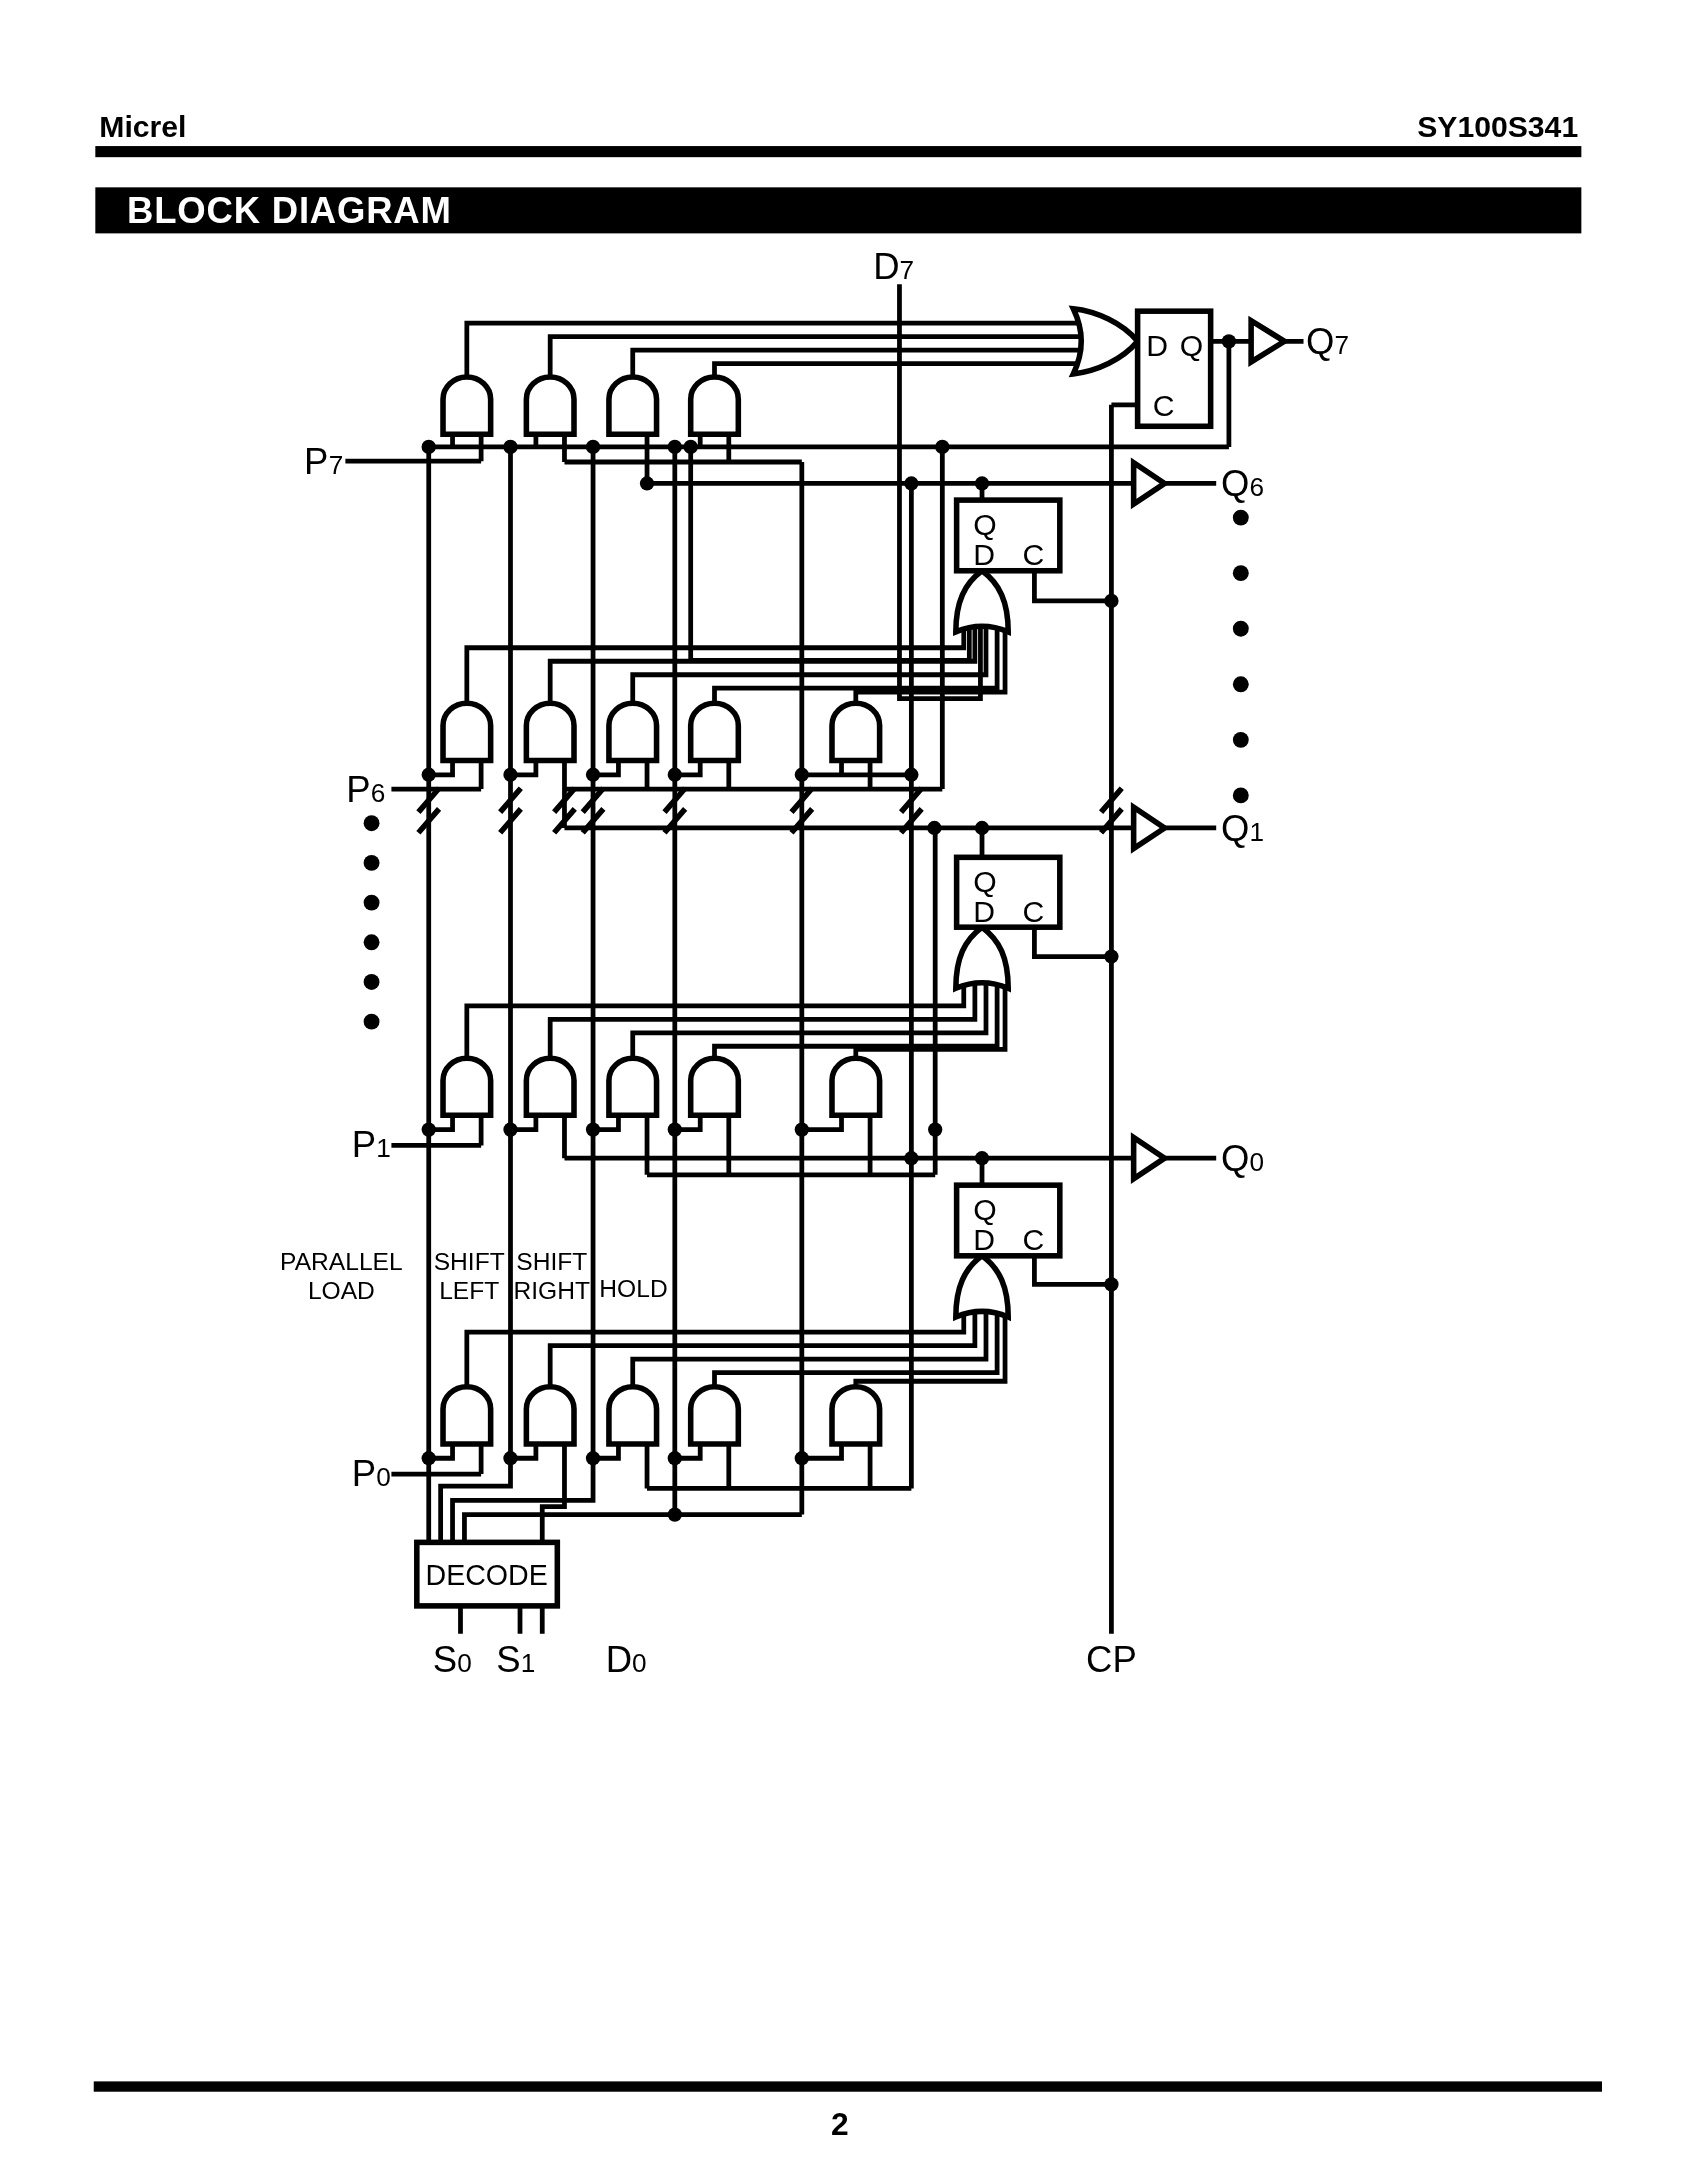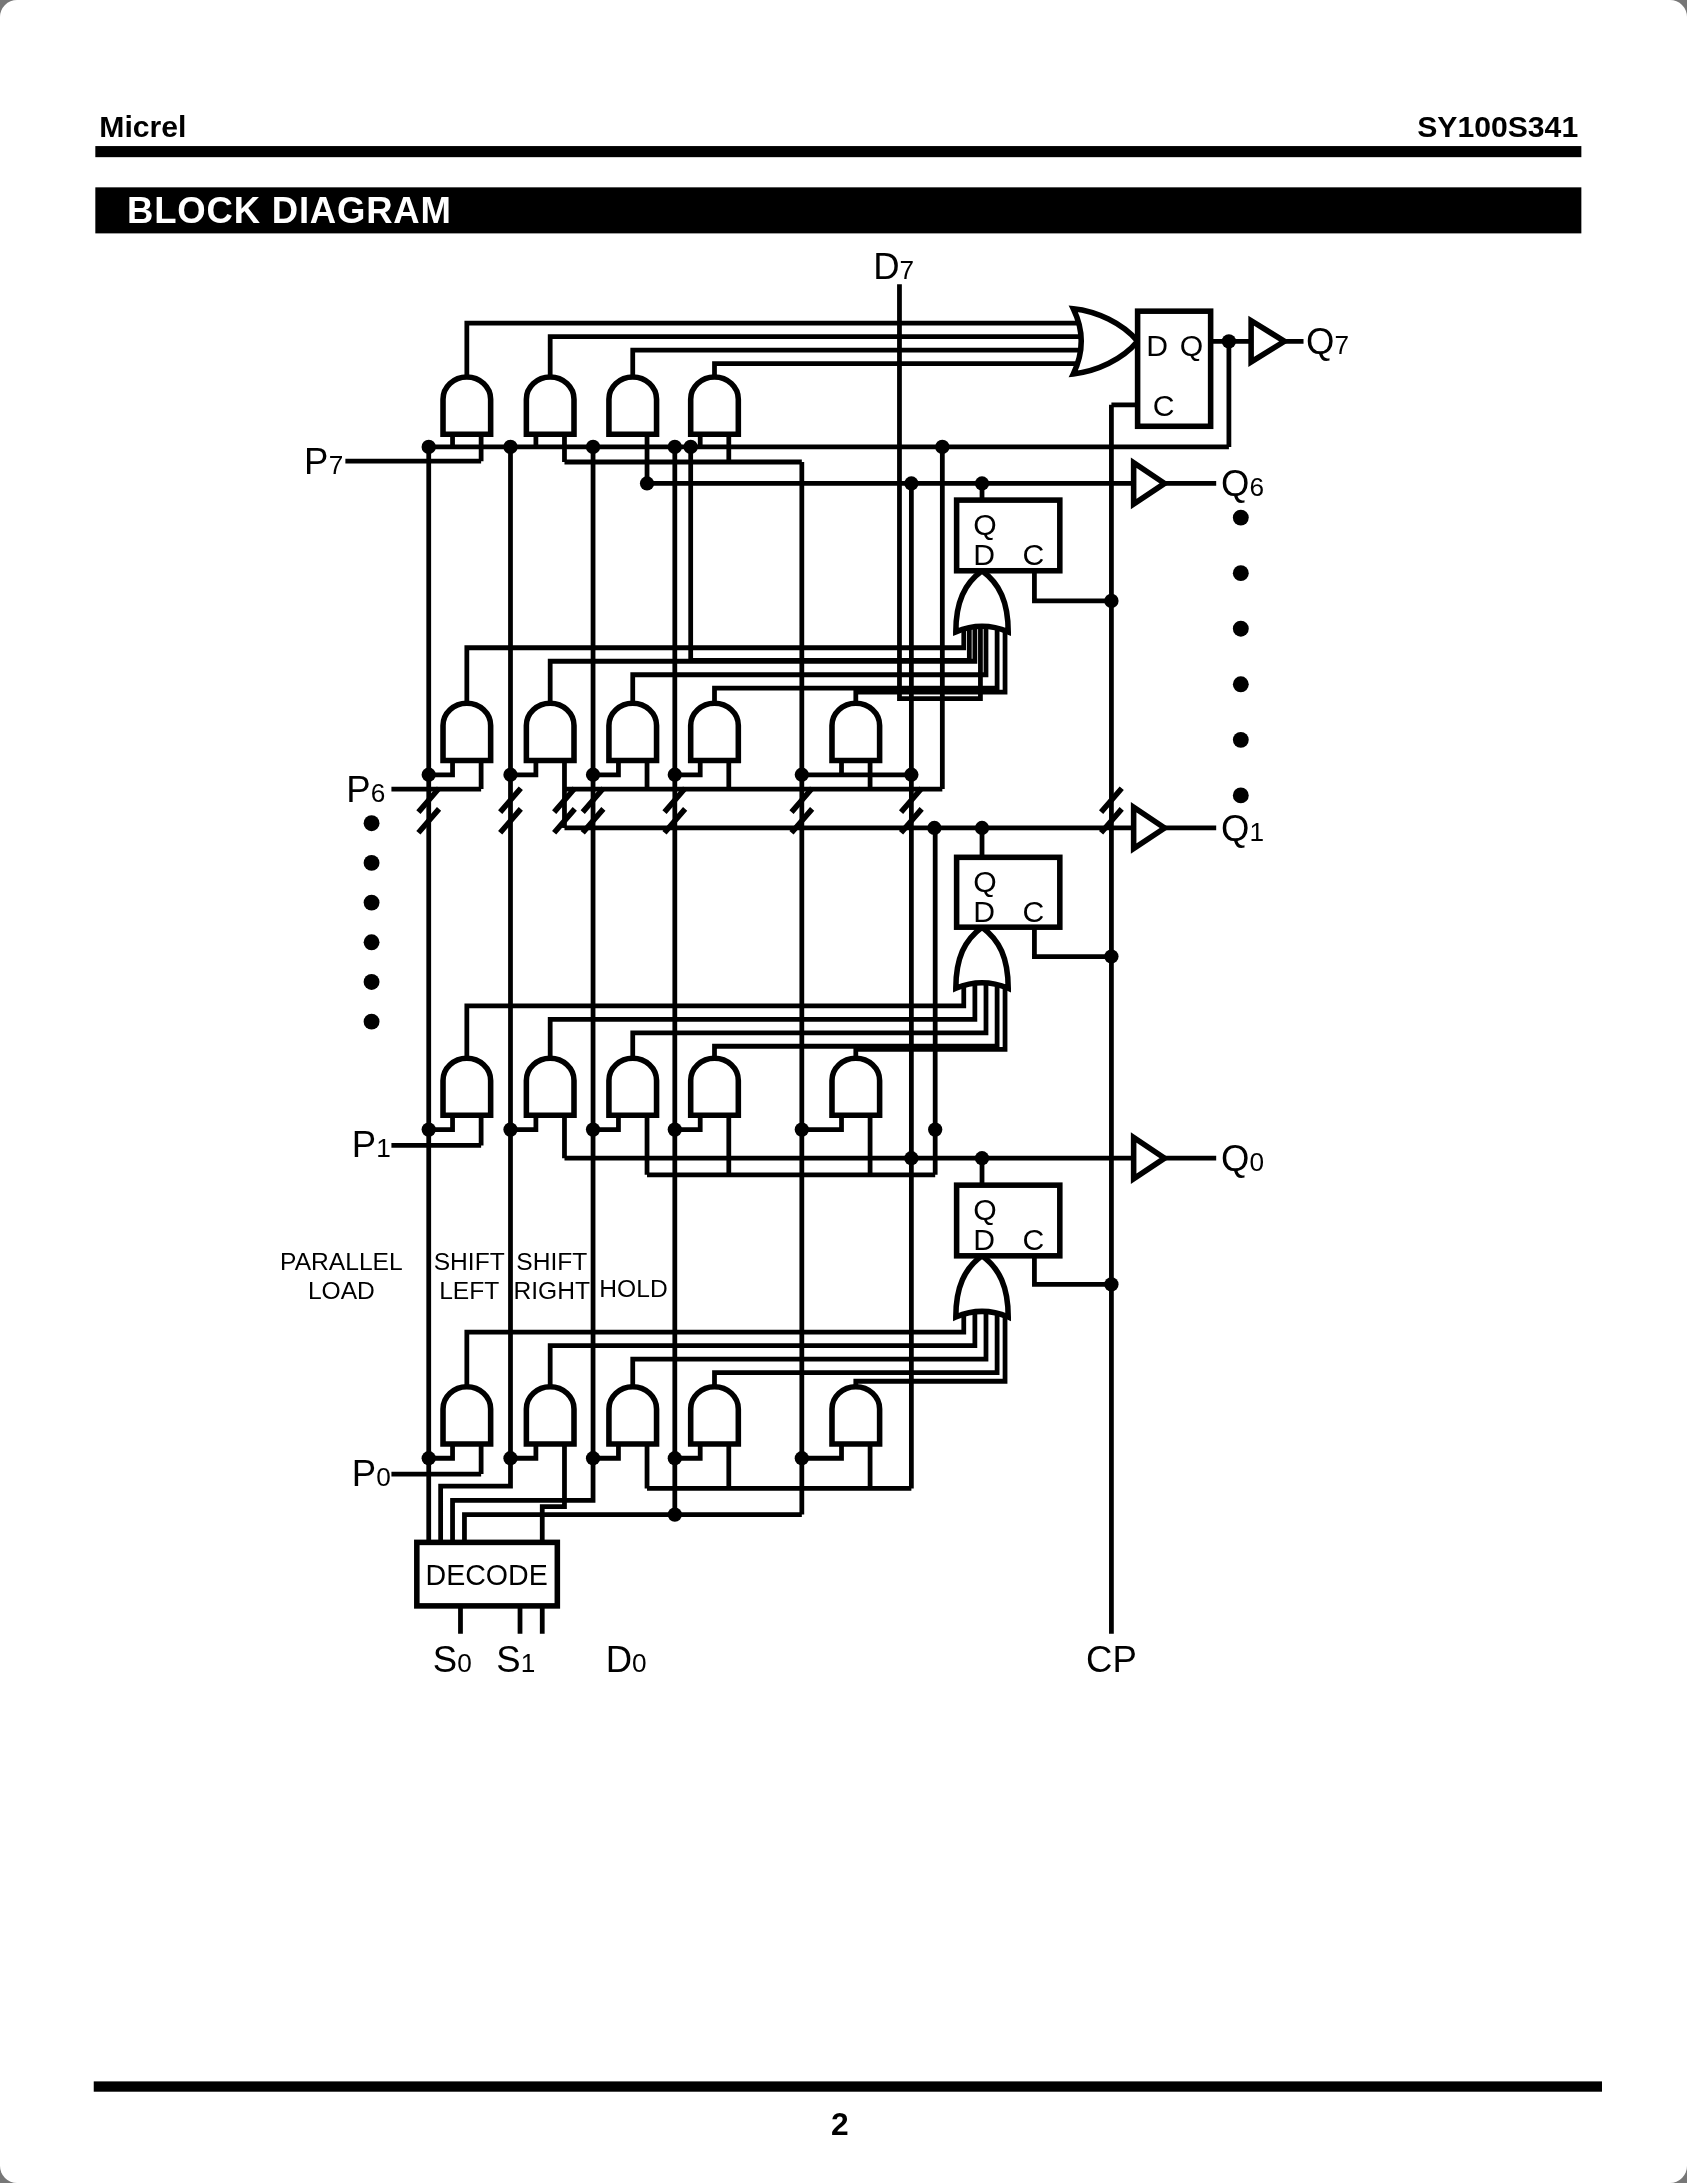--- a/index.html
+++ b/index.html
@@ -2,21 +2,20 @@
 <html style="font-size:12.7px"><head>
 <meta charset="utf-8">
 <style>
   html,body{margin:0;padding:0;background:#777;}
   .page{
     position:relative;
     width:1687px;height:2183px;
     margin:0 auto;
     background:#ffffff;
     font-family:"Liberation Sans", sans-serif;
-    border-radius:17px;
   }
   svg{display:block;}
   .wire{fill:none;stroke:#000;stroke-width:6;}
   .shape{fill:#fff;stroke:#000;stroke-width:7;}
   .dot{fill:#000;stroke:none;}
   .slash{fill:none;stroke:#000;stroke-width:7;}
   text{fill:#000;}
   .t-hdr{font-size:38px;font-weight:bold;}
   .t-banner{font-size:46px;font-weight:bold;fill:#fff;letter-spacing:1px;}
   .t-page{font-size:40px;font-weight:bold;}

